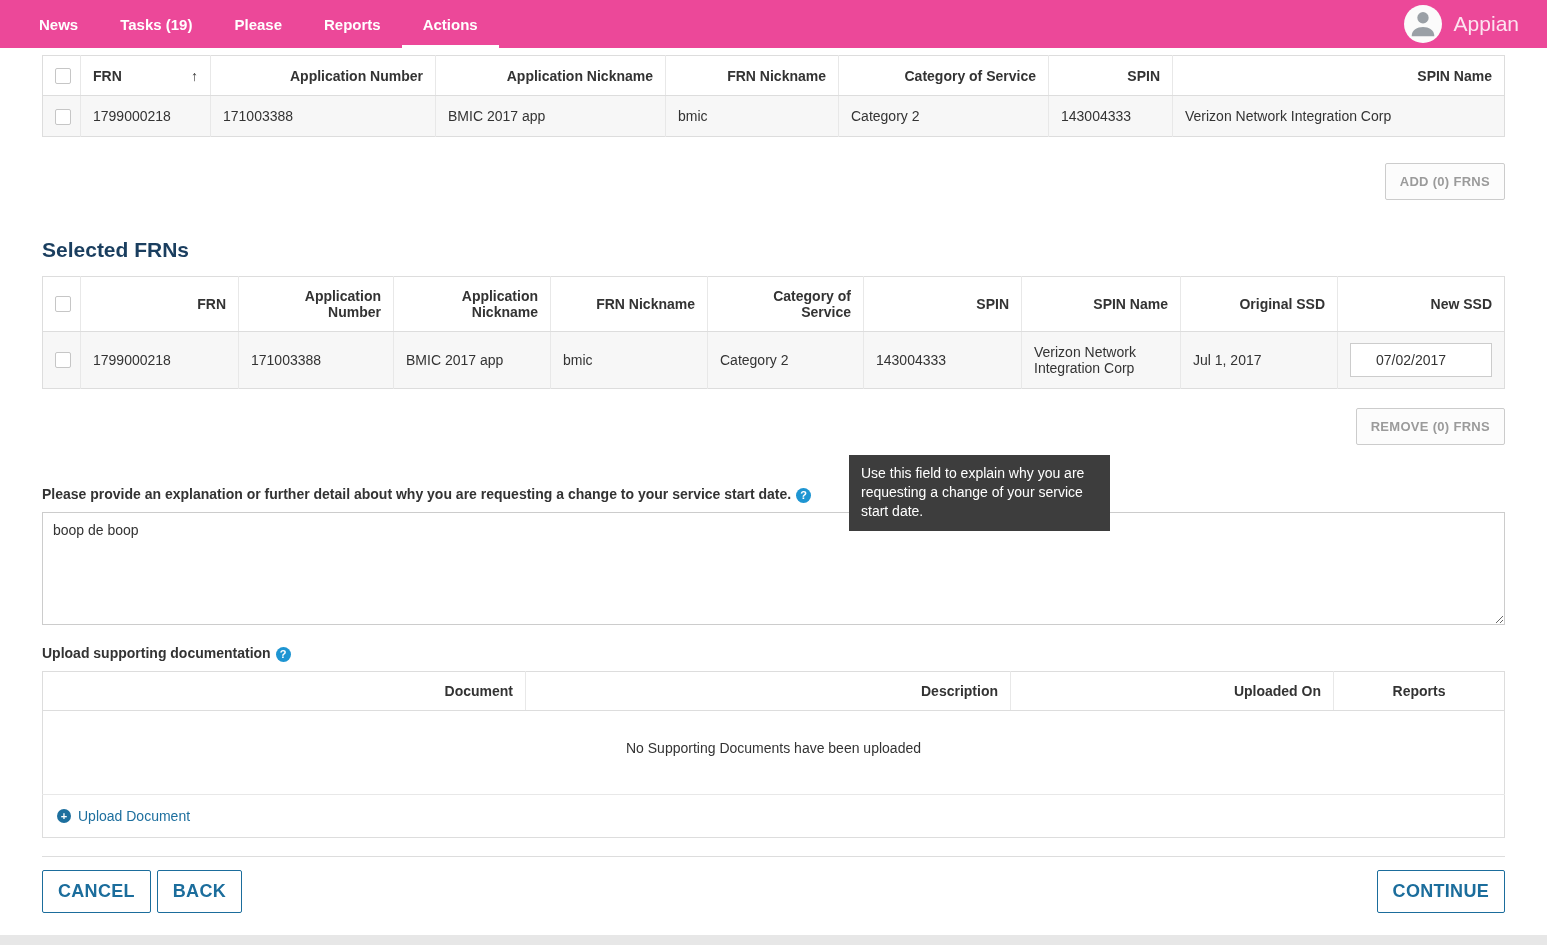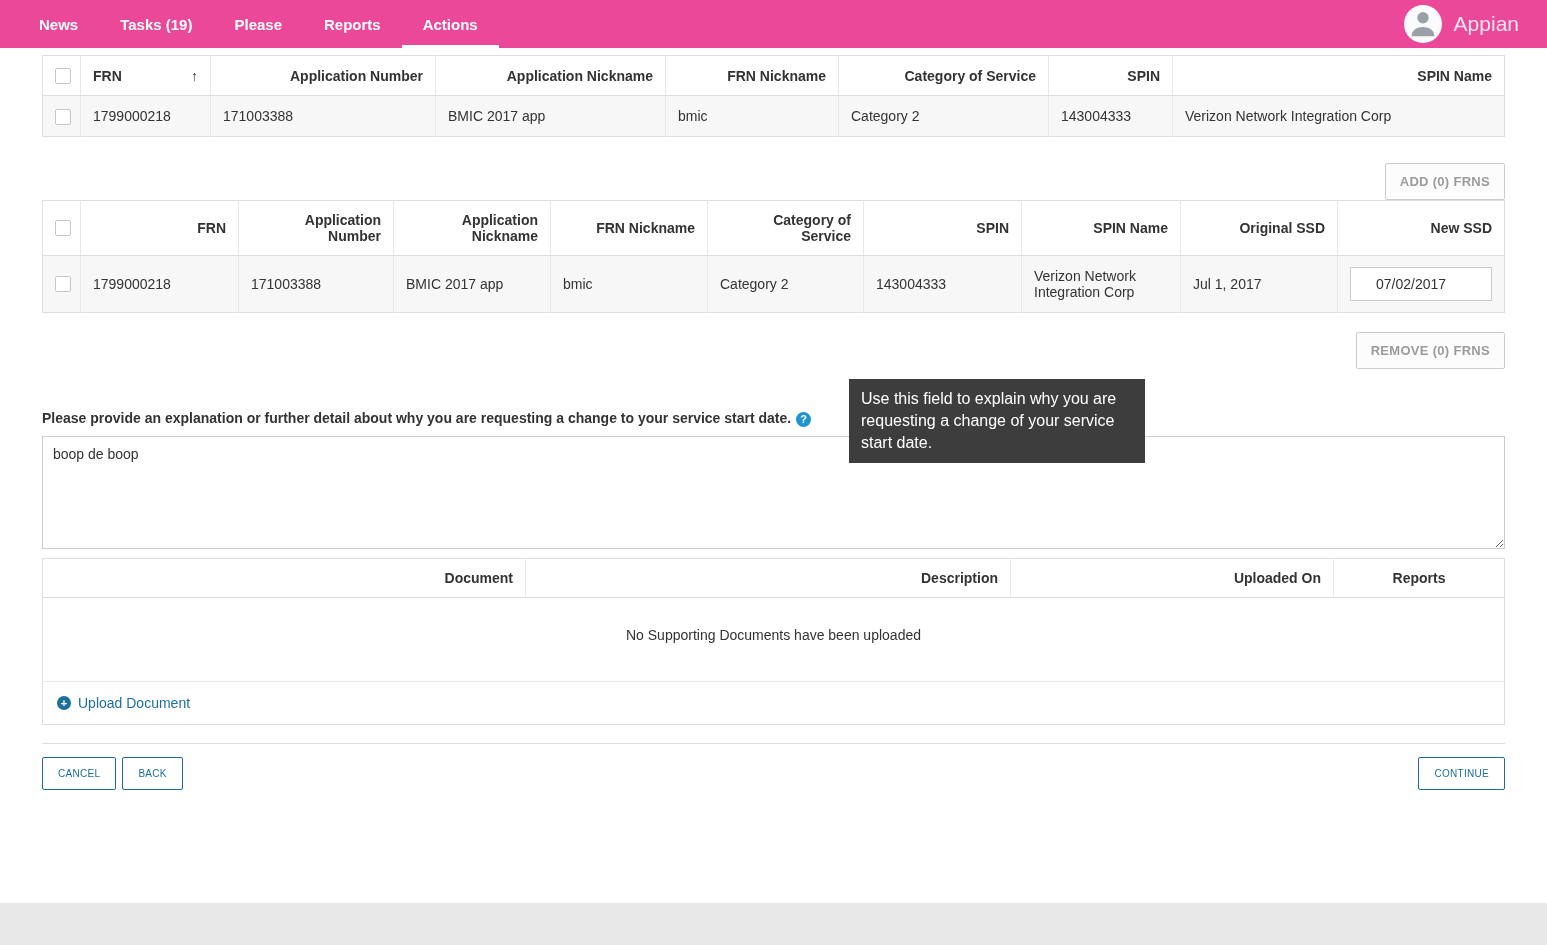--- a/index.html
+++ b/index.html
@@ -30,34 +30,34 @@
   .btn-muted { font-size:13px; font-weight:700; color:#9b9b9b; border:1px solid #ccc; background:#fcfcfc; padding:10px 14px; border-radius:2px; letter-spacing:.3px; cursor:default; font-family:inherit; }
 
   h2.section { color:#1a3e5f; font-size:21px; margin:38px 0 14px; font-weight:700; }
 
   .ssd-input { width:100%; height:34px; border:1px solid #ccc; padding:0 25px; font-size:14px; font-family:inherit; color:#333; background:#fff; }
 
   
   .expl { margin-top:40px; position:relative; }
   .expl-label { font-size:14px; font-weight:700; color:#333; }
   .help { display:inline-block; width:15px; height:15px; border-radius:50%; background:#1e95d2; color:#fff; font-size:11px; font-weight:700; text-align:center; line-height:15px; margin-left:5px; cursor:pointer; }
-  .tooltip { position:absolute; left:807px; top:-30px; width:296px; background:#3d3d3d; color:#fff; font-size:16px; line-height:1.38; padding:9px 12px; z-index:5; }
+  .tooltip { position:absolute; left:807px; top:-30px; width:261px; background:#3d3d3d; color:#fff; font-size:14px; line-height:1.38; padding:9px 12px; z-index:5; }
   textarea.expl-text { width:100%; height:113px; border:1px solid #ccc; margin-top:9px; padding:9px 10px; font-family:inherit; font-size:14px; color:#333; resize:both; display:block; }
   .charcount { color:#666; font-size:13px; margin-top:5px; }
 
   .upload-label { margin-top:20px; font-weight:700; font-size:14px; }
   .upload-table { margin-top:9px; }
   .upload-table td.empty { text-align:center; padding:29px 0 38px; font-size:14px; border-bottom:1px solid #e8e8e8; }
   .upload-table td.linkrow { padding:12px 14px 13px; }
   .upload-table th.remove-col { text-align:center; }
   .upload-link { color:#1d6f9e; font-size:14px; display:inline-flex; align-items:center; gap:7px; cursor:pointer; }
   .plus-icon { width:14px; height:14px; border-radius:50%; background:#1d6f9e; color:#fff; font-size:11px; line-height:14px; text-align:center; font-weight:700; flex:0 0 auto; }
 
   .footer { border-top:1px solid #ddd; margin-top:18px; padding:13px 0 22px; display:flex; gap:6px; align-items:center; }
-  .btn-blue { font-size:10px; font-weight:400; color:#1b6d9c; border:1px solid #1b6d9c; background:#fff; padding:10px 15px; border-radius:2px; cursor:pointer; letter-spacing:.3px; font-family:inherit; }
+  .btn-blue { font-size:18px; font-weight:700; color:#1b6d9c; border:1px solid #1b6d9c; background:#fff; padding:10px 15px; border-radius:2px; cursor:pointer; letter-spacing:.3px; font-family:inherit; }
   .spacer { flex:1; }
 </style>
 </head>
 <body>
 
 <div class="page">
 
   <div class="nav">
     <div class="nav-item">News</div>
     <div class="nav-item">Tasks (19)</div>
@@ -118,20 +118,21 @@
           <td>143004333</td>
           <td>Verizon Network Integration Corp</td>
         </tr>
       </tbody>
     </table>
 
     <div class="btn-row">
       <button class="btn-muted">ADD (0) FRNS</button>
     </div>
 
+    <h2 class="section">Selected FRNs</h2>
 
     <table class="grid">
       <colgroup>
         <col style="width:38px">
           <col style="width:158px">
           <col style="width:155px">
           <col style="width:157px">
           <col style="width:157px">
         <col style="width:156px">
           <col style="width:158px">
@@ -174,20 +175,23 @@
     <div class="btn-row" style="margin-top:19px;">
       <button class="btn-muted">REMOVE (0) FRNS</button>
     </div>
 
     <div class="expl">
       <span class="expl-label">Please provide an explanation or further detail about why you are requesting a change to your service start date.</span><span class="help">?</span>
       <div class="tooltip">Use this field to explain why you are requesting a change of your service start date.</div>
       <textarea class="expl-text" style="">boop de boop</textarea>
     </div>
 
+    <div class="upload-label">
+      <span>Upload supporting documentation</span><span class="help">?</span>
+    </div>
 
     <table class="grid white upload-table">
       <colgroup>
         <col style="width:483px">
           <col style="width:485px">
           <col style="width:323px">
           <col>
       </colgroup>
       <thead>
         <tr>

